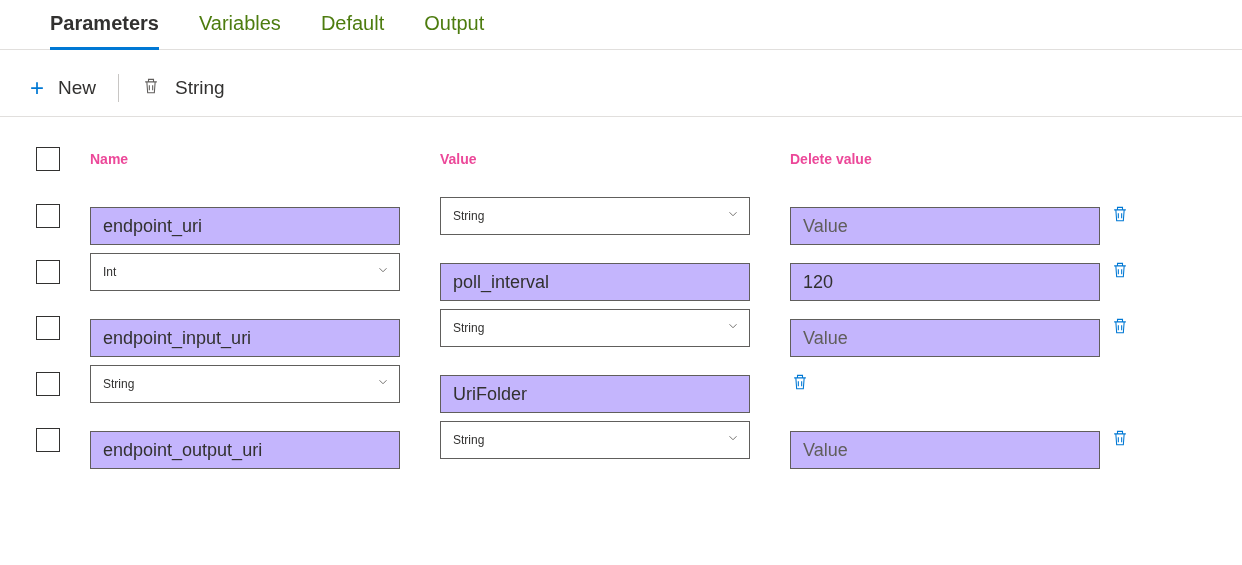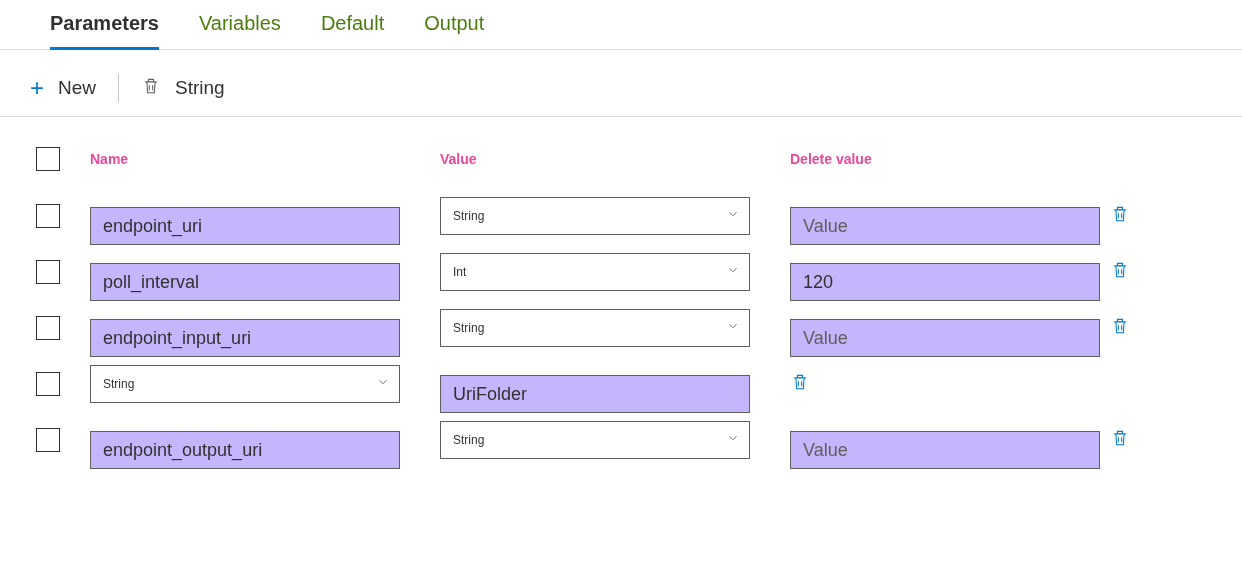--- a/index.html
+++ b/index.html
@@ -75,26 +75,26 @@
         </div>
         <div class="col"><input class="text-input" value="" placeholder="Value" style=""></div>
         <div class="col"><span class="row-del"><svg viewBox="0 0 24 24">
               <path d="M5 7h14M9 7V4h6v3M7 7l1 13h8l1-13M10 11v6M14 11v6"></path>
             </svg></span></div>
       </div>
       <div class="row">
         <div class="col">
           <div class="checkbox"></div>
         </div>
-        <div class="col"><input class="text-input" value="poll_interval" style=""></div>
         <div class="col">
           <div class="select-wrap"><input class="select" readonly="" value="Int" style=""><span class="chevron"><svg viewBox="0 0 24 24">
                 <path d="M6 9l6 6 6-6"></path>
               </svg></span></div>
         </div>
+        <div class="col"><input class="text-input" value="poll_interval" style=""></div>
         <div class="col"><input class="text-input" value="120" placeholder="Value" style=""></div>
         <div class="col"><span class="row-del"><svg viewBox="0 0 24 24">
               <path d="M5 7h14M9 7V4h6v3M7 7l1 13h8l1-13M10 11v6M14 11v6"></path>
             </svg></span></div>
       </div>
       <div class="row">
         <div class="col">
           <div class="checkbox"></div>
         </div>
         <div class="col"><input class="text-input" value="endpoint_input_uri" style=""></div>

